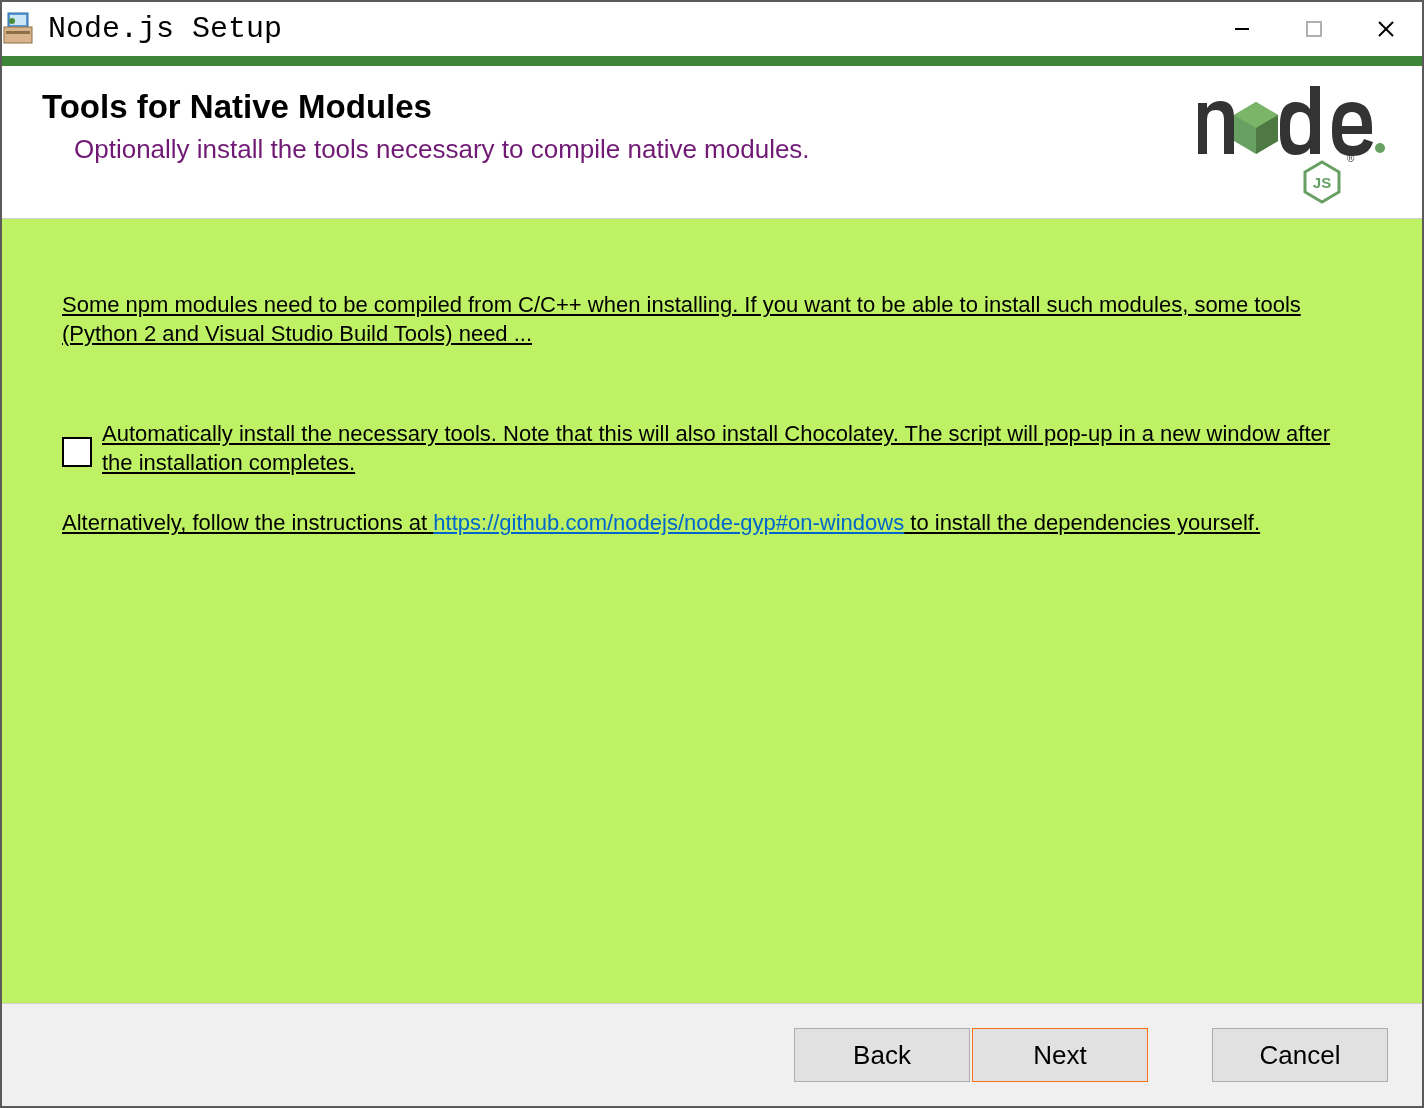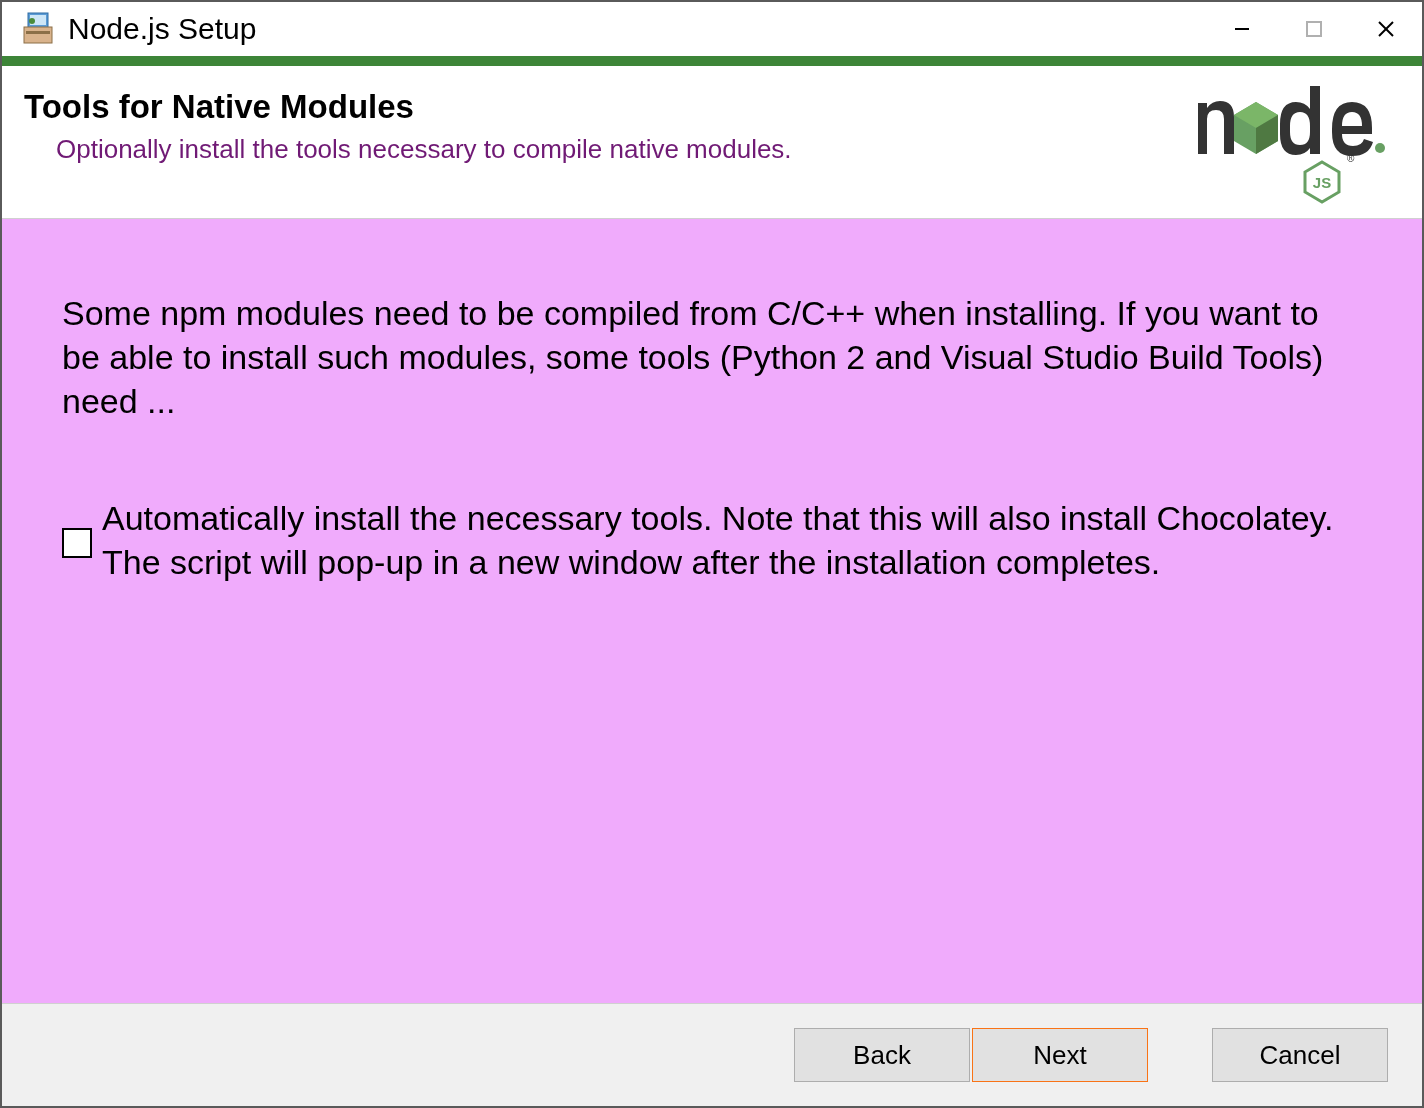--- a/index.html
+++ b/index.html
@@ -16,21 +16,22 @@
     background: #fff;
     border: 2px solid #5a5a5a;
     display: flex;
     flex-direction: column;
   }
   .titlebar {
     height: 54px;
     background: #fff;
     display: flex;
     align-items: center;
-    padding-left: 20px;
+    padding-left: 0;
+    font-family: Liberation Mono, monospace;
   }
   .titlebar-icon {
     width: 36px;
     height: 36px;
     margin-right: 10px;
     display: flex;
     align-items: center;
     justify-content: center;
   }
   .titlebar-title {
@@ -55,21 +56,21 @@
   .win-btn.disabled { color: #b0b0b0; }
   .green-bar {
     height: 10px;
     background: #3d8538;
     width: 100%;
   }
   .header-panel {
     background: #fff;
     display: flex;
     align-items: flex-start;
-    padding: 18px 0 14px 22px;
+    padding: 18px 0 14px 40px;
     border-bottom: 1px solid #d0d0d0;
     min-height: 140px;
   }
   .header-text { flex: 1; padding-top: 4px; }
   .header-title {
     font-size: 33px;
     font-weight: bold;
     color: #000;
     margin-bottom: 8px;
   }
@@ -81,25 +82,26 @@
   .logo-area {
     width: 220px;
     padding-right: 40px;
     display: flex;
     flex-direction: column;
     align-items: center;
     justify-content: flex-start;
   }
   .content-panel {
     flex: 1;
-    background: #f0abfc;
+    background: #bef264;
     padding: 72px 60px 20px 60px;
-    font-size: 34px;
+    font-size: 22px;
     color: #000;
     line-height: 1.3;
+    text-decoration: underline;
   }
   .para1 { margin-bottom: 72px; }
   .checkbox-row {
     display: flex;
     align-items: center;
     margin-bottom: 32px;
   }
   .checkbox {
     width: 30px;
     height: 30px;
@@ -213,20 +215,23 @@
   </div>
 
   <div class="content-panel">
     <div class="para1">Some npm modules need to be compiled from C/C++ when installing. If you want to be able to install such modules, some tools (Python 2 and Visual Studio Build Tools) need ...</div>
 
     <div class="checkbox-row">
       <div class="checkbox"></div>
       <div class="checkbox-label">Automatically install the necessary tools. Note that this will also install Chocolatey. The script will pop-up in a new window after the installation completes.</div>
     </div>
 
+    <div class="para3">
+      <span>Alternatively, follow the instructions at </span><a class="link" href="#">https://github.com/nodejs/node-gyp#on-windows</a><span> to install the dependencies yourself.</span>
+    </div>
   </div>
 
   <div class="footer-panel">
     <div class="btn">Back</div>
     <div class="btn default">Next</div>
     <div class="btn-spacer"></div>
     <div class="btn">Cancel</div>
   </div>
 
 </div>

